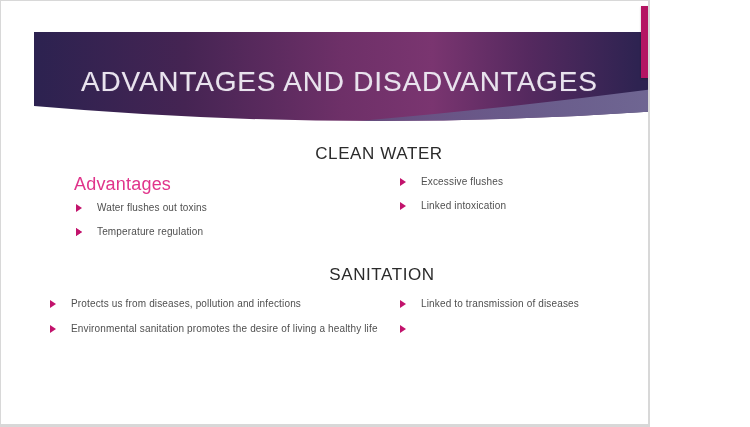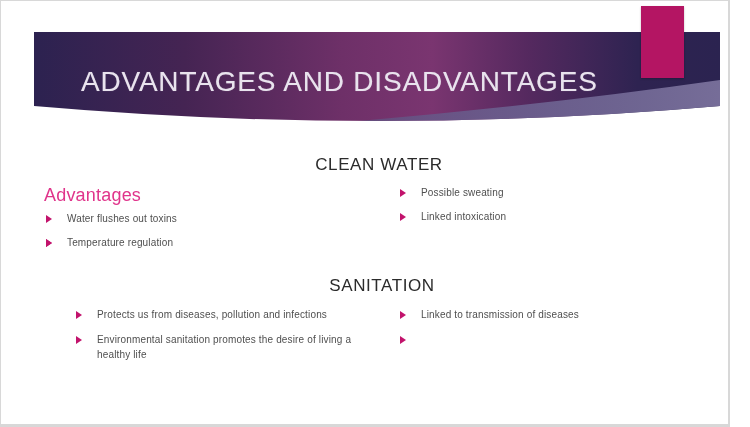--- a/index.html
+++ b/index.html
@@ -10,21 +10,21 @@
   body {
     width: 750px;
     height: 427px;
     overflow: hidden;
     font-family: "Liberation Sans", sans-serif;
   }
 
   
   .slide-frame {
     position: relative;
-    width: 730px;
+    width: 650px;
     height: 427px;
     box-sizing: border-box;
     background: #84cc16;
     border: 1px solid #d8d8d8;
     border-right-width: 2px;
     border-bottom-width: 3px;
     overflow: hidden;
   }
   .slide-canvas {
     position: absolute;
@@ -72,21 +72,20 @@
 
   
   .body-area {
     position: absolute;
     left: 0;
     top: 143px;
     width: 750px;
   }
   .section {
     position: relative;
-    margin-top: 11px;
   }
   .section-title {
     text-align: center;
     color: #2b2b2b;
     font-size: 17px;
     font-weight: 400;
     letter-spacing: 0.6px;
     margin: 0;
     padding: 0;
   }
@@ -96,21 +95,21 @@
   .columns {
     display: flex;
     width: 750px;
     box-sizing: border-box;
   }
   .col {
     box-sizing: border-box;
   }
   .col-left {
     width: 385px;
-    padding-left: 41px;
+    padding-left: 71px;
   }
   .col-right {
     width: 365px;
     padding-left: 10px;
   }
 
   .col-heading {
     color: #e0348b;
     font-size: 18px;
     font-weight: 400;
@@ -139,21 +138,21 @@
     width: 0;
     height: 0;
     border-left: 6px solid #c2136c;
     border-top: 4px solid transparent;
     border-bottom: 4px solid transparent;
   }
 
   .clean-section ul.bullets li { margin-bottom: 9px; }
   .sanitation-section { margin-top: 17px; }
   .sanitation-section ul.bullets li { margin-bottom: 10px; }
-  .sanitation-section .col-left { padding-left: 71px; }
+  .sanitation-section .col-left { padding-left: 45px; }
   .sanitation-section .col-right { padding-left: 10px; }
   .sanitation-section .columns { margin-top: 11px; }
   .clean-section .columns { margin-top: 10px; }
 </style>
 </head>
 <body>
 
 <div class="slide-frame">
   <div class="slide-canvas">
 
@@ -207,21 +206,21 @@
                 <span class="bullet-marker"></span>
                 <span>Temperature regulation</span>
               </li>
             </ul>
           </div>
 
           <div class="col col-right">
             <ul class="bullets">
               <li>
                 <span class="bullet-marker"></span>
-                <span>Possible sweating</span>
+                <span>Excessive flushes</span>
               </li>
               <li>
                 <span class="bullet-marker"></span>
                 <span>Linked intoxication</span>
               </li>
             </ul>
           </div>
         </div>
       </div>
 

